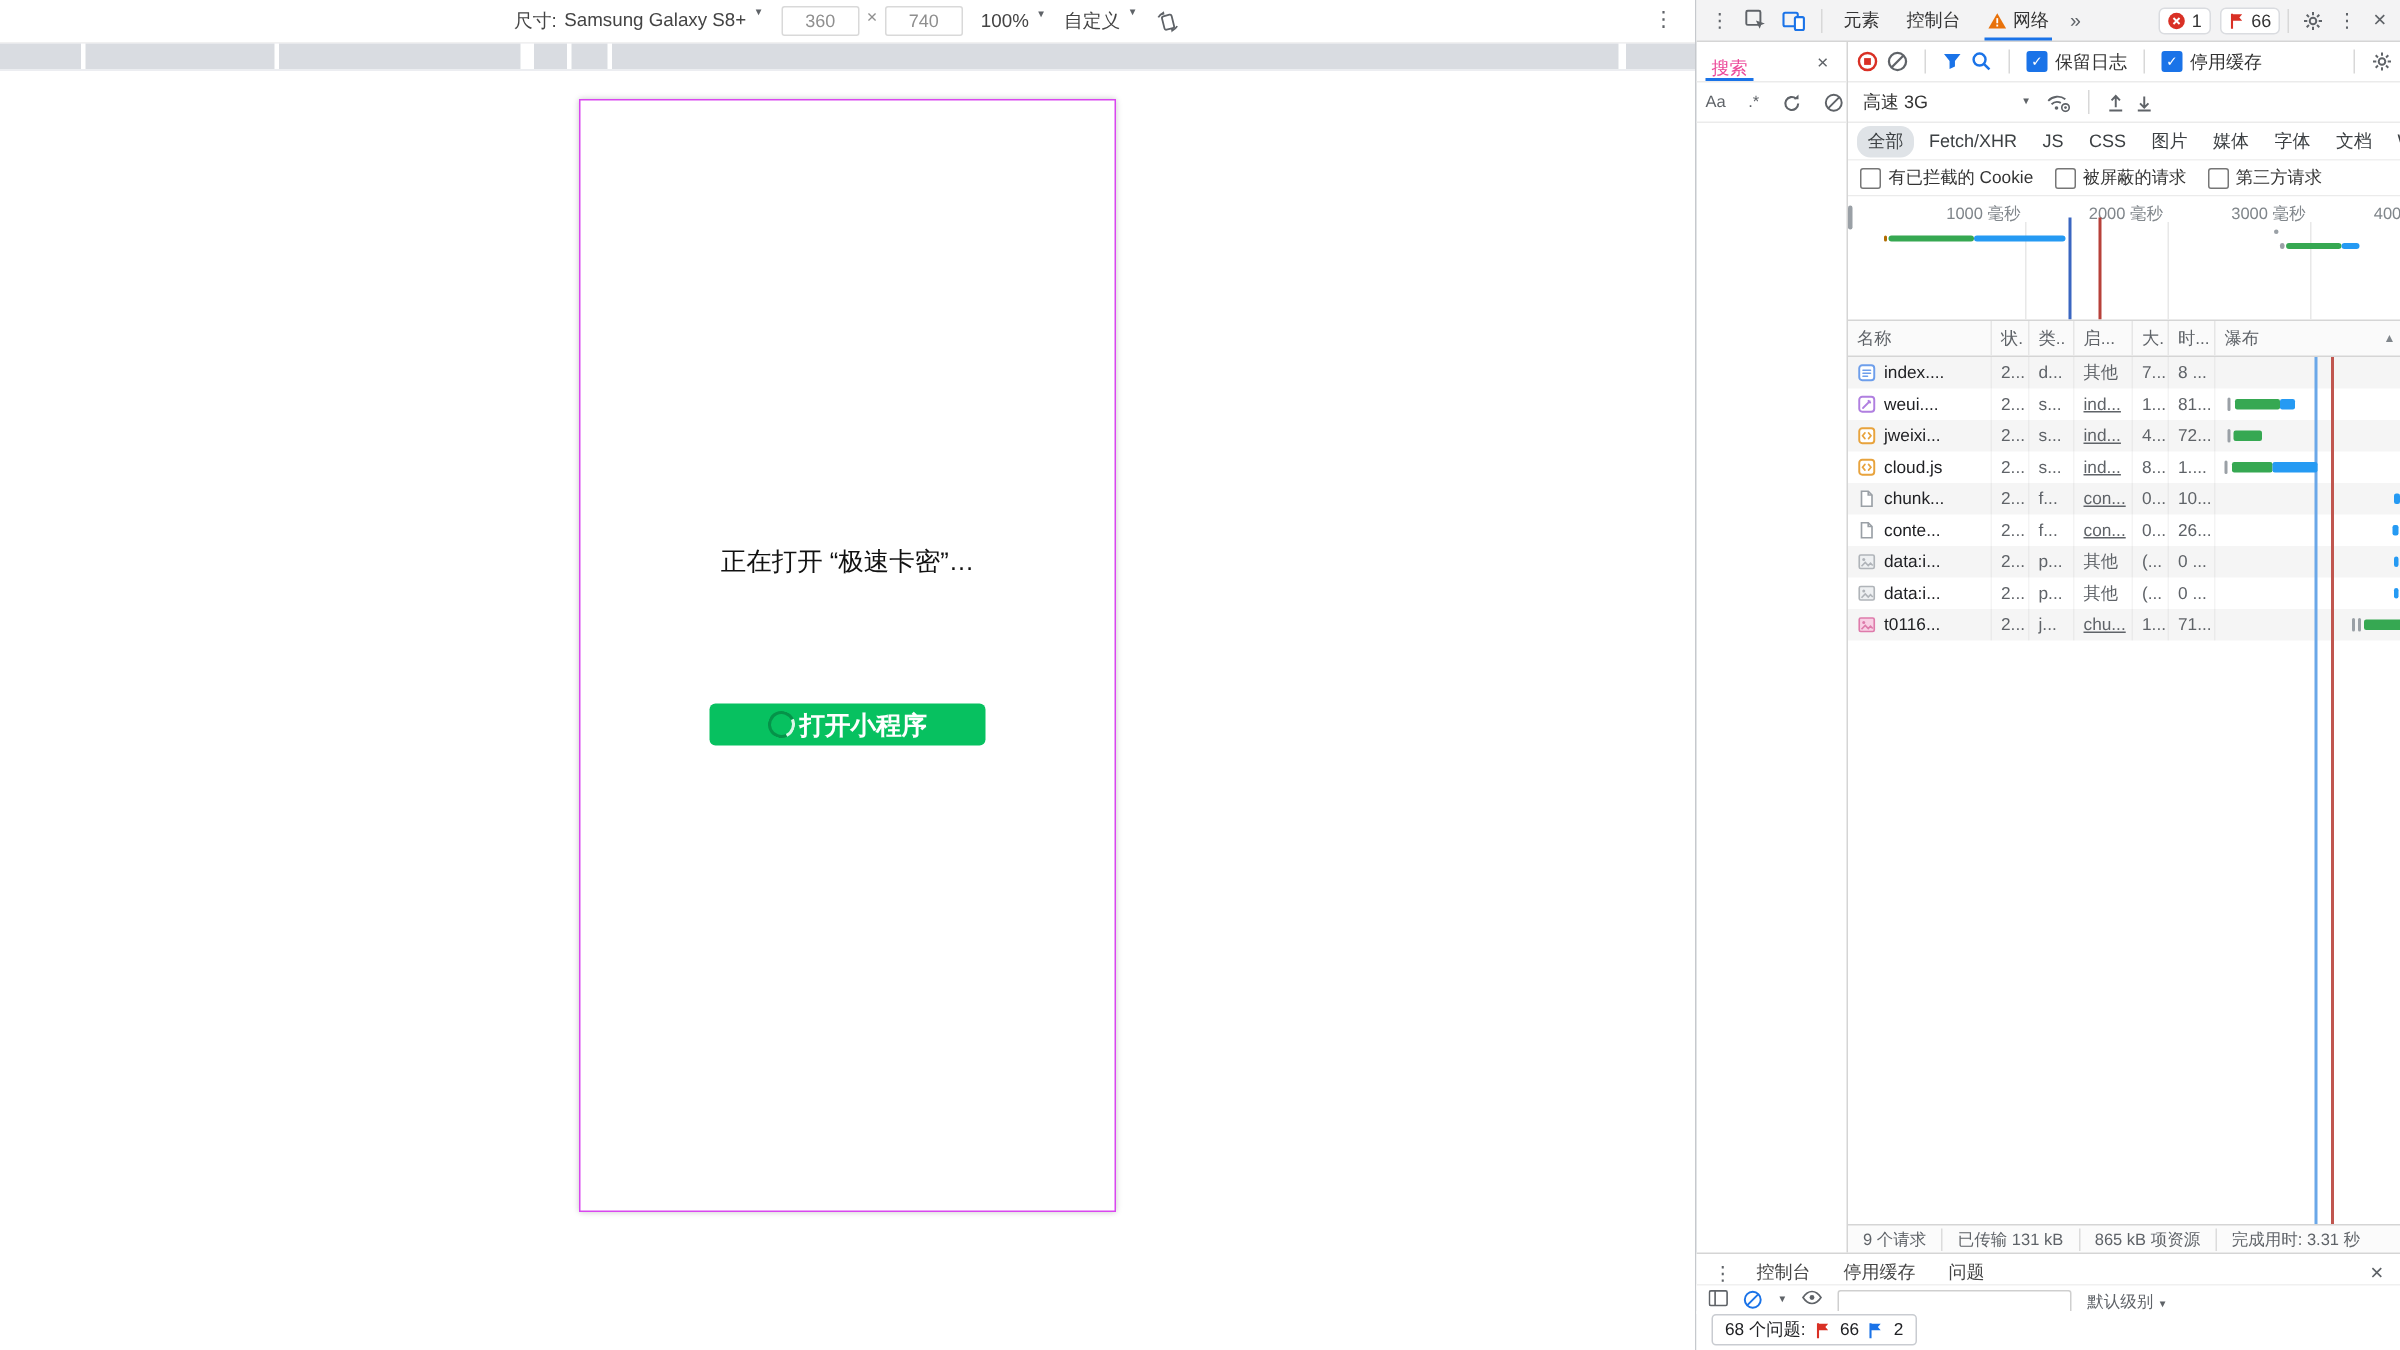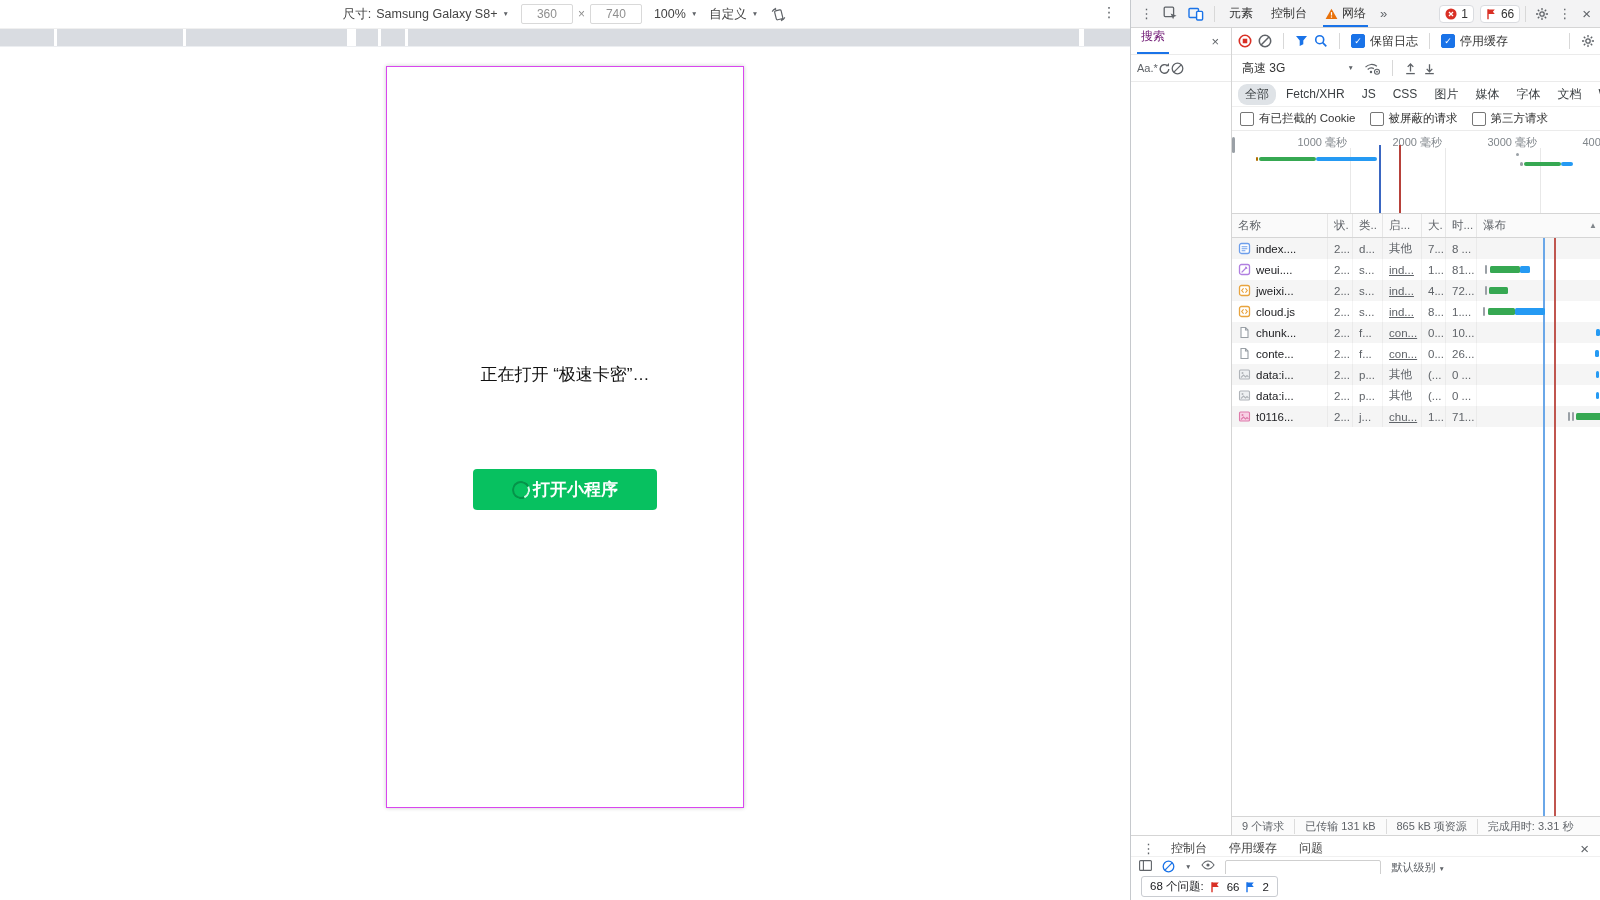--- a/index.html
+++ b/index.html
@@ -6,52 +6,52 @@
   body{width:1600px;height:900px;overflow:hidden;position:relative;background:#fff;
        font-family:"Liberation Sans",sans-serif;color:#3c4043;-webkit-font-smoothing:antialiased}
   .vdiv{width:1px;height:16px;background:#d8d8d8;margin:0 5px;flex:none}
   .caret{font-size:6.5px;color:#5f6368;line-height:1}
   .icon-btn{display:inline-flex;align-items:center;justify-content:center;flex:none}
 
   
   .left{position:absolute;left:0;top:0;width:1130px;height:900px;background:#fff}
   .devtoolbar{height:28px;display:flex;align-items:center;justify-content:center;gap:12px;
               background:#fff;border-bottom:1px solid #f0f0f0;font-size:12.5px;color:#444;position:relative}
-  .dtb-group{display:flex;align-items:center;gap:5px}
+  .dtb-group{display:flex;gap:5px}
   .dim-input{width:50px;height:18px;border:1px solid #d9d9d9;border-radius:2px;color:#8f8f8f;
              font-size:12px;display:flex;align-items:center;justify-content:center;background:#fff}
   .times{color:#8f8f8f;font-size:12px}
   .dtb-dots{position:absolute;right:14px;top:4px;font-size:14px;color:#5f6368}
   .strip{position:relative;height:17px;background:#d9dce1;border-bottom:1px solid #eceef1}
   .strip .gap{position:absolute;top:0;bottom:0;background:#fff}
   .frame{position:absolute;left:50%;transform:translateX(-50%);top:66px;width:356px;height:740px;
          background:#fff;box-shadow:0 0 4px rgba(0,0,0,.22);border:1px solid #d946ef}
   .load-text{position:absolute;top:296px;left:0;right:0;text-align:center;font-size:17px;color:#111}
-  .open-btn{position:absolute;top:402px;left:50%;transform:translateX(-50%);width:184px;height:41px;
+  .open-btn{position:absolute;top:402px;left:50%;transform:translateX(-50%);width:184px;height:28px;
             border:none;border-radius:4px;color:#fff;font-weight:bold;font-size:17px;
             display:flex;align-items:center;justify-content:center;gap:3px;cursor:pointer;
             font-family:Liberation Mono, monospace}
   .spin{width:14px;height:14px;border-radius:50%;flex:none;
         border:2px solid rgba(0,0,0,.24);border-right-color:rgba(255,255,255,.85);transform:rotate(20deg)}
 
   
   .dt{position:absolute;left:1130px;top:0;width:470px;height:900px;background:#fff;
       border-left:1px solid #c6c9cd;font-size:12px}
   .dt-tabbar{height:27px;background:#f3f3f4;border-bottom:1px solid #d5d5d5;display:flex;align-items:center;padding:0 4px}
   .dt-tab{height:100%;display:flex;align-items:center;gap:4px;padding:0 9px;position:relative;color:#333;cursor:pointer}
   .dt-tab .ul{position:absolute;left:7px;right:7px;bottom:0;height:2px;background:#1a73e8}
   .badge-pill{display:flex;align-items:center;gap:4px;border:1px solid #dadce0;border-radius:4px;
               padding:1px 5px;background:#fff;margin-left:6px;color:#333}
   .mv{font-size:13px;color:#5f6368;padding:0 5px;cursor:pointer}
   .xx{font-size:15px;color:#5f6368;padding:0 6px;cursor:pointer;line-height:1}
 
   .dt-body{position:absolute;top:28px;left:0;right:0;bottom:64px;display:flex}
   .search-pane{width:100px;flex:none;border-right:1px solid #d5d5d5;display:flex;flex-direction:column}
-  .sp-row{height:26px;display:flex;align-items:center;border-bottom:1px solid #ebebeb;padding:0 6px;gap:0}
-  .sp-tab{position:relative;height:100%;display:flex;align-items:flex-start;padding:0 4px;color:#701a75}
+  .sp-row{height:26px;display:flex;align-items:center;border-bottom:1px solid #ebebeb;padding:0 6px;gap:15px}
+  .sp-tab{position:relative;height:100%;display:flex;align-items:flex-end;padding:0 4px;color:#ec4899}
   .sp-tab .ul{position:absolute;left:0;right:0;bottom:0;height:2px;background:#1a73e8}
   .sp-tool{color:#5f6368;font-size:11px}
 
   .net-pane{flex:1;display:flex;flex-direction:column;min-width:0;position:relative}
   .tb{display:flex;align-items:center;padding:0 6px;gap:6px;border-bottom:1px solid #ebebeb;flex:none}
   .tb1{height:26px}
   .tb2{height:26px}
   .sel{display:flex;align-items:center;justify-content:space-between;width:112px;padding:0 4px;color:#333;cursor:pointer}
   .cbl{display:flex;align-items:center;gap:5px;color:#333;cursor:pointer;white-space:nowrap}
   .cb{width:12px;height:12px;border:1px solid #767676;border-radius:2px;background:#fff;flex:none;

